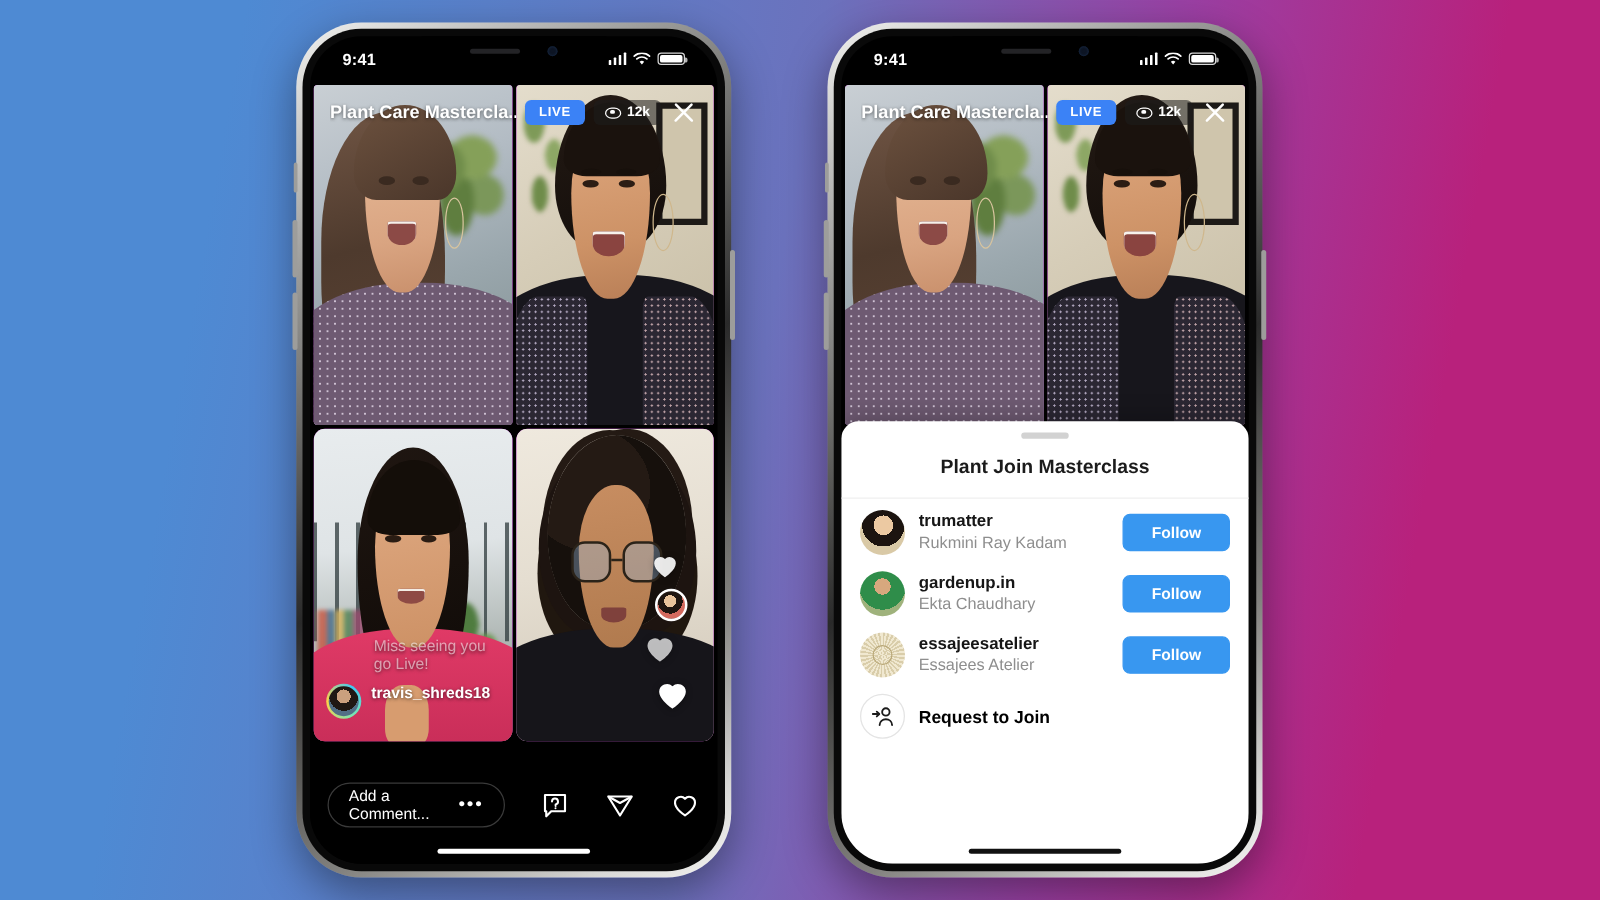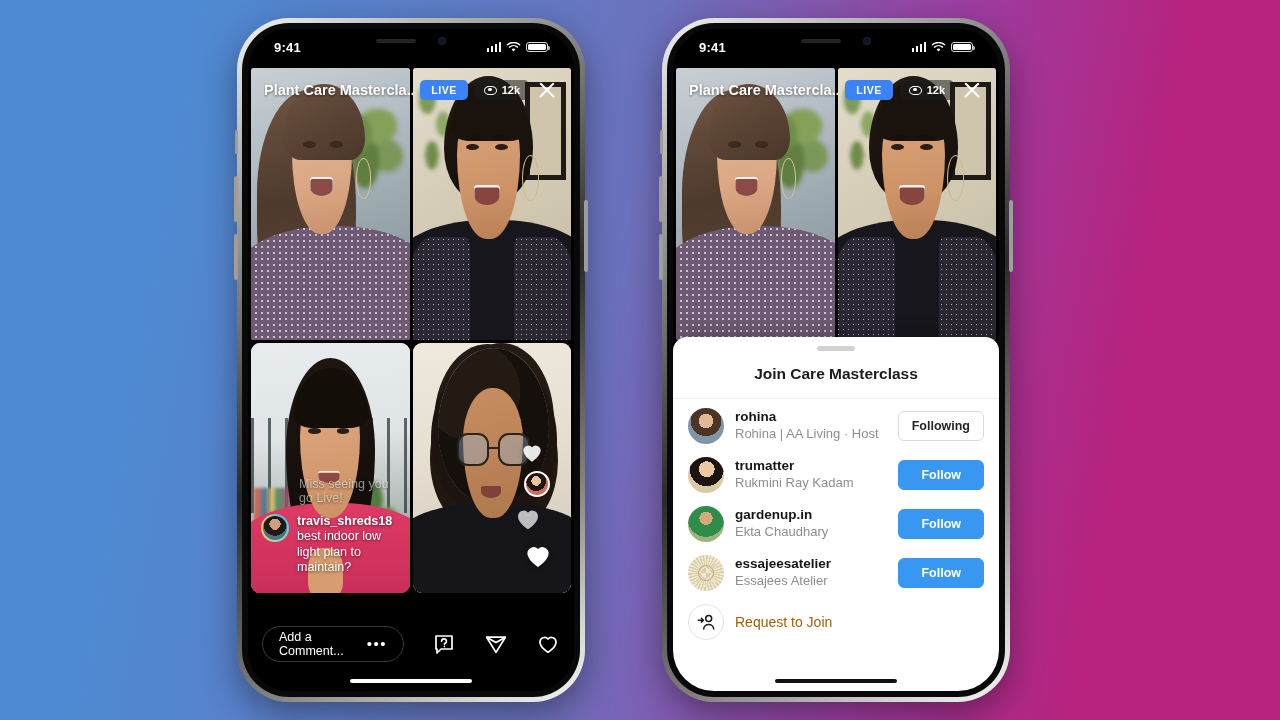--- a/index.html
+++ b/index.html
@@ -443,21 +443,21 @@
     border: 1.5px solid #b9a878;
   }
   .av.join {
     background: #fff; border: 1.3px solid #e4e4e4;
     display: flex; align-items: center; justify-content: center;
   }
   .av.join svg { width: 21px; height: 21px; color: #1b1b1b; }
   .row-txt { flex: 1; line-height: 1.25; min-width: 0; }
   .row-user { font-size: 13.5px; font-weight: bold; color: #161616; }
   .row-name { font-size: 13px; color: #8e8e8e; }
-  .row-single { font-size: 14px; font-weight: normal; color: #a16207; }
+  .row-single { font-size: 14px; font-weight: bold; color: #000000; }
   .btn {
     font-size: 12.5px; font-weight: bold; border-radius: 6px;
     padding: 7px 13px; white-space: nowrap;
   }
   .btn.following { background: #fff; border: 1px solid #dbdbdb; color: #262626; }
   .btn.follow { background: #3897f0; border: 1px solid #3897f0; color: #fff; padding: 7px 22px; text-align: right; }
 </style>
 </head>
 <body>
 
@@ -518,21 +518,20 @@
             <div class="person hand"></div>
 
             <div class="comments">
               <div class="cmt-faded">Miss seeing you go Live!</div>
               <div class="cmt">
                 <div class="cmt-av ring2">
                   <div class="pic"></div>
                 </div>
                 <div class="cmt-body">
                   <div class="cmt-user">travis_shreds18</div>
-                  <div class="cmt-text">best indoor low light plan to maintain?</div>
                 </div>
               </div>
             </div>
           </div>
 
           <div class="tile p4">
             <div class="bg"></div>
             <div class="person curls"></div>
             <div class="person torso"></div>
             <div class="person face"></div>
@@ -701,31 +700,23 @@
         <div class="badge-live">LIVE</div>
         <div class="badge-viewers">
           <span class="eye-ico"></span>
           <span>12k</span>
         </div>
         <div class="close-x"></div>
       </div>
 
       <div class="sheet">
         <div class="grabber"></div>
-        <div class="sheet-title">Join Care Masterclass</div>
+        <div class="sheet-title">Plant Join Masterclass</div>
         <div class="sheet-list">
 
-          <div class="row">
-            <div class="av a1"></div>
-            <div class="row-txt">
-              <div class="row-user">rohina</div>
-              <div class="row-name">Rohina | AA Living · Host</div>
-            </div>
-            <div class="btn following">Following</div>
-          </div>
 
           <div class="row">
             <div class="av a2"></div>
             <div class="row-txt">
               <div class="row-user">trumatter</div>
               <div class="row-name">Rukmini Ray Kadam</div>
             </div>
             <div class="btn follow">Follow</div>
           </div>
 

